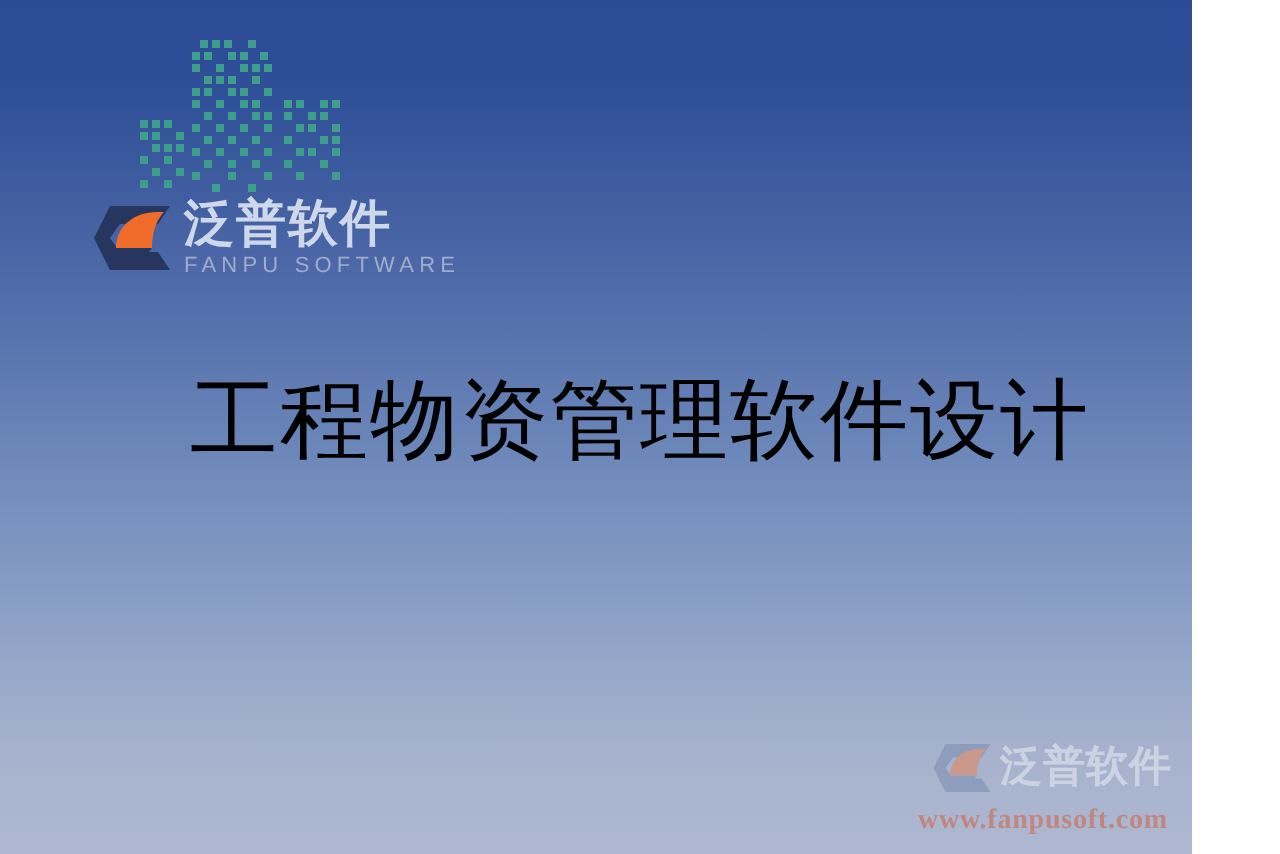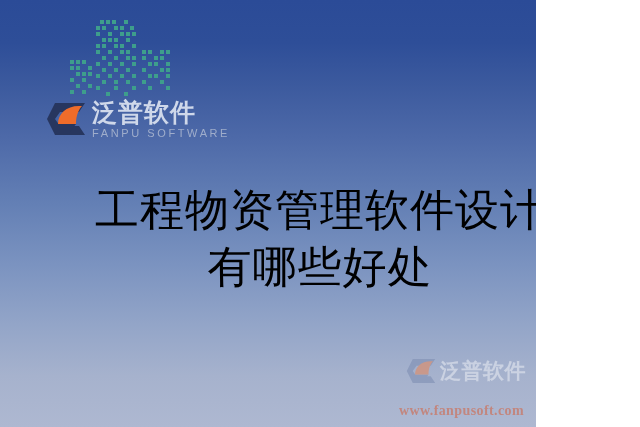--- a/index.html
+++ b/index.html
@@ -2,21 +2,21 @@
 <html><head>
 <meta charset="utf-8">
 <style>
   html, body {
     margin: 0;
     padding: 0;
     background: #ffffff;
   }
   #banner {
     position: relative;
-    width: 536px;
+    width: 596px;
     height: 427px;
     overflow: hidden;
     font-family: "Liberation Sans", sans-serif;
     background: linear-gradient(to bottom,
         #2b4b97 0%,
         #2e4e98 10%,
         #3c5a9e 20%,
         #4d69a8 32%,
         #6480b5 48%,
         #7b93c0 62%,
@@ -117,21 +117,21 @@
   }
   #watermark .wm-url {
     text-align: right;
     font-family: "Liberation Serif", "DejaVu Serif", serif;
     font-weight: 700;
     font-size: 14px;
     line-height: 17px;
     color: #d06a4e;
     letter-spacing: 0.4px;
     white-space: nowrap;
-    margin-top: 18px;
+    margin-top: 5px;
     padding-right: 2px;
   }
 </style>
 </head>
 <body>
 
 <div id="banner">
 
   <div id="city">
     <svg width="105" height="82" viewBox="0 0 105 82" xmlns="http://www.w3.org/2000/svg">
@@ -237,21 +237,20 @@
       </svg>
     </span>
     <span class="wordmark">
       <span class="cn">泛普软件</span>
       <span class="en">FANPU SOFTWARE</span>
     </span>
   </div>
 
   <div id="headline">
     <span class="line">工程物资管理软件设计</span>
-    <span class="line">有哪些好处</span>
   </div>
 
   <div id="watermark">
     <div class="wm-top">
       <span class="wm-mark">
         <svg width="30" height="26" viewBox="0 0 40 34" xmlns="http://www.w3.org/2000/svg">
           <path d="M9 1 L39 1 L33 10 L14 10 L9 17 L14 24 L33 24 L39 33 L9 33 L1 17 Z" fill="#8090b4"></path>
           <path d="M33 4 C20 4 12 12 12 22 L30 22 C30 13 33 7 36 4 Z" fill="#e08a64"></path>
           <path d="M12 22 L30 22 L24 30 L12 30 Z" fill="#8090b4"></path>
         </svg>

